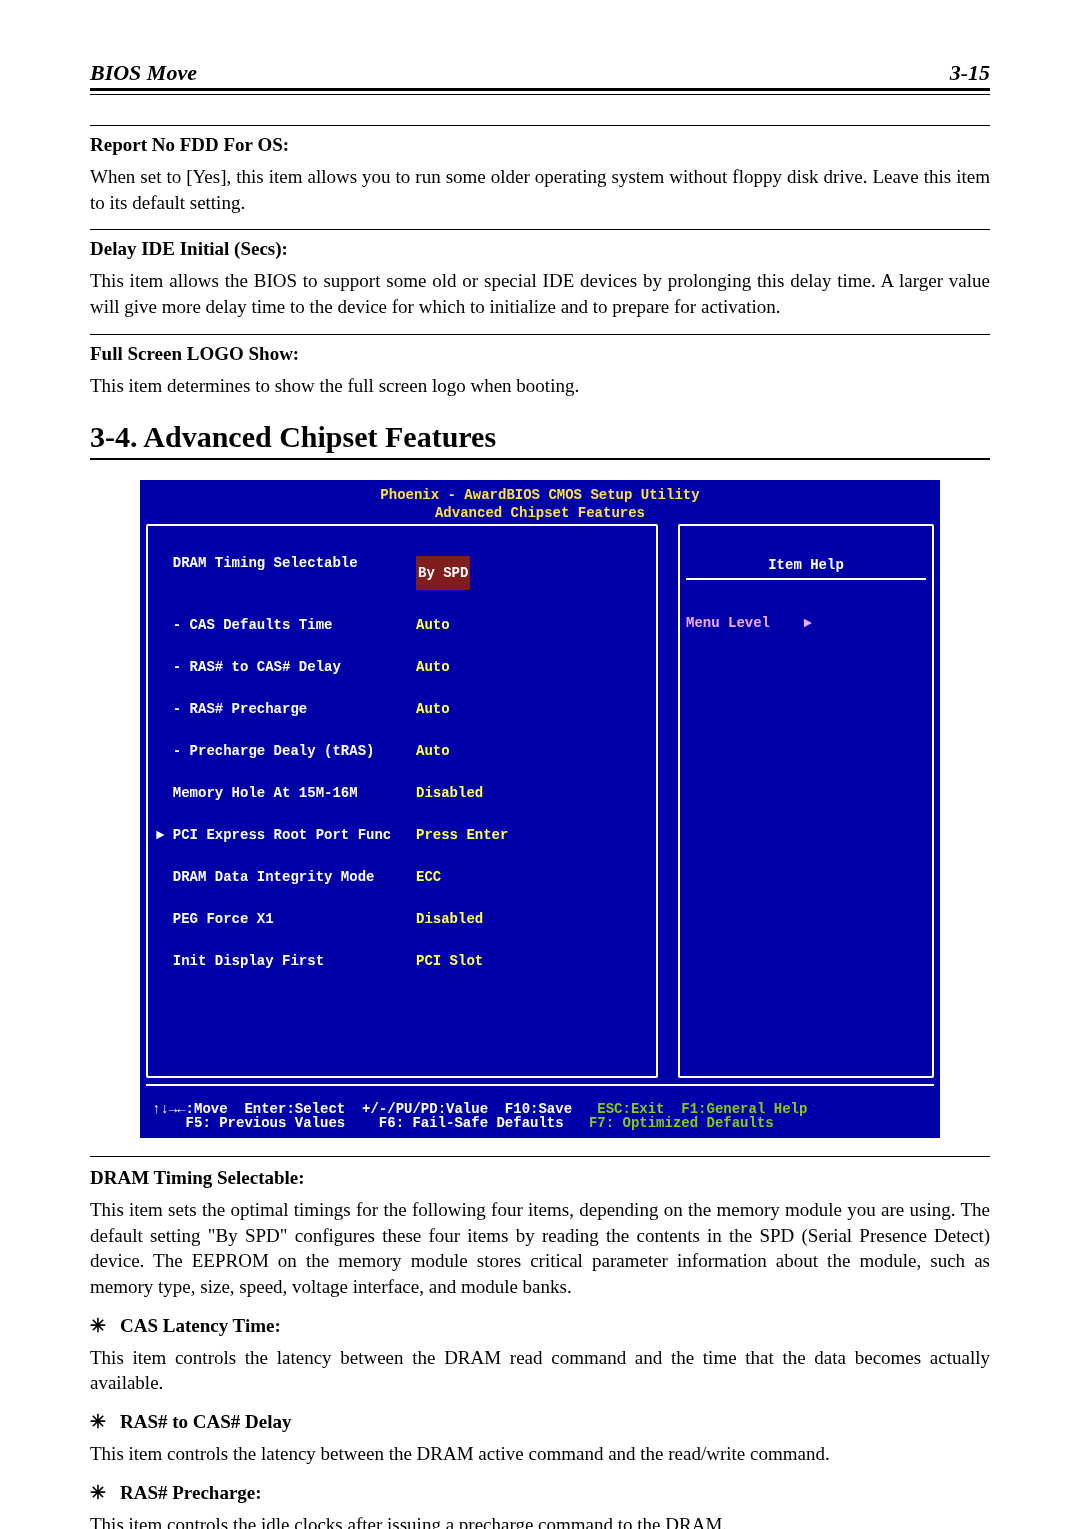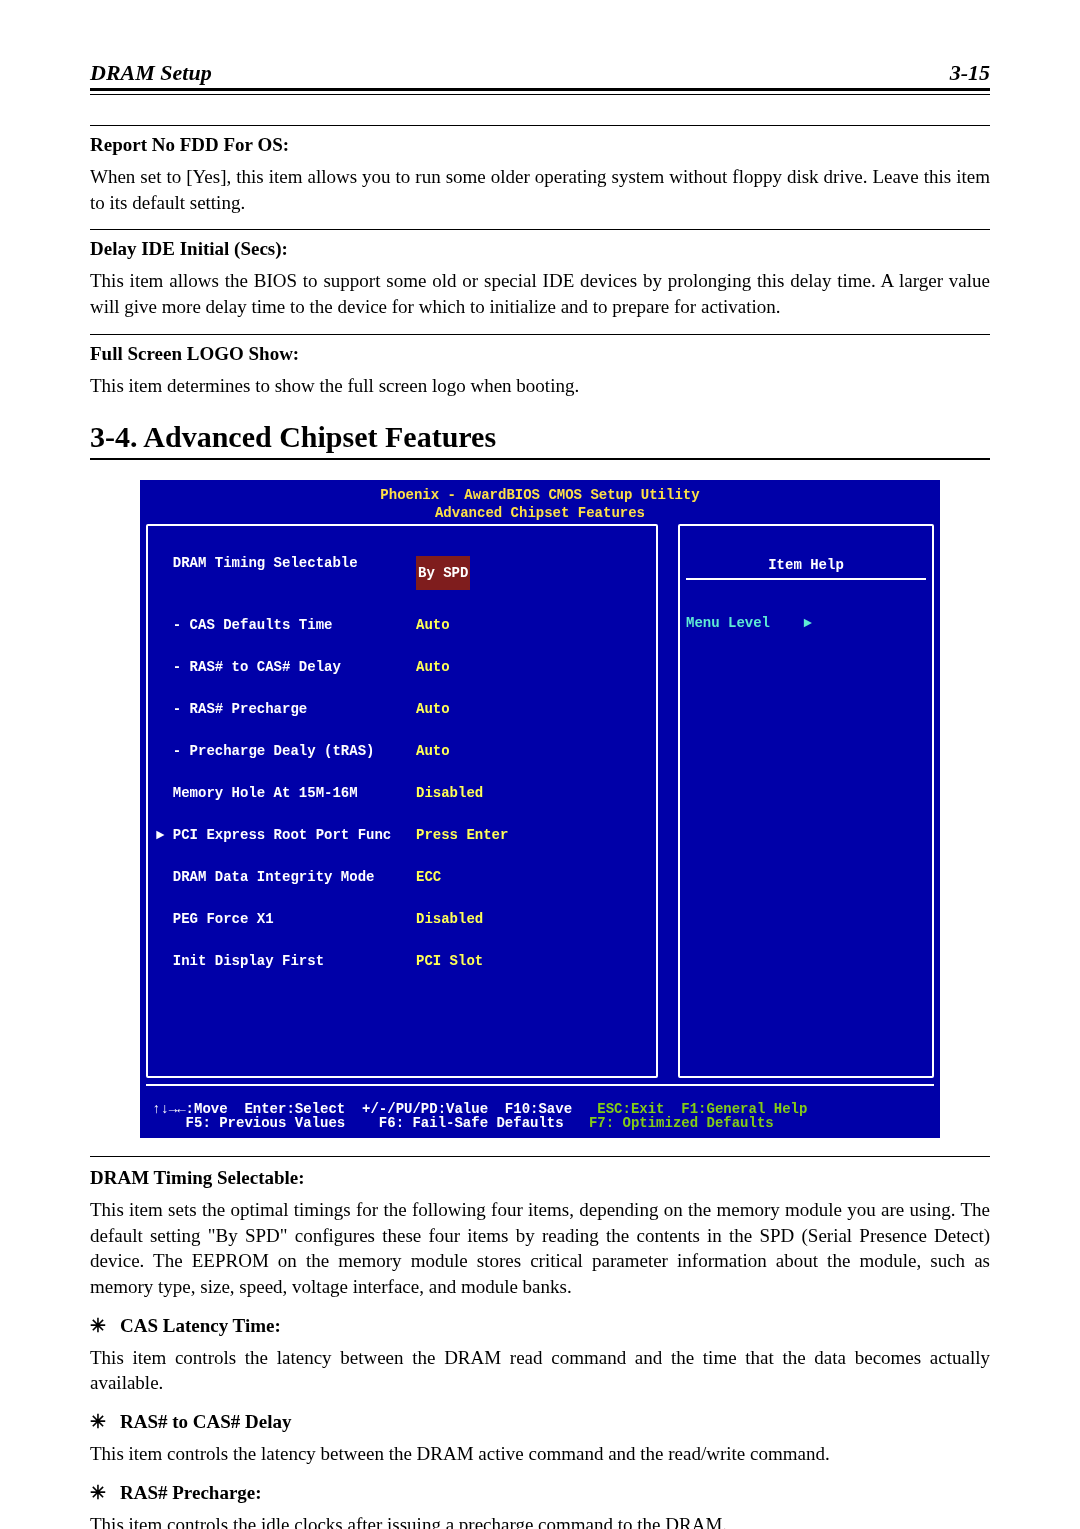--- a/index.html
+++ b/index.html
@@ -117,40 +117,40 @@
     text-align: center;
     border-bottom: 2px solid #fff;
     padding-bottom: 6px;
     margin-bottom: 8px;
   }
   .bios-right .ml {
     color: #5555ff;
   }
   .bios .yellow { color: #ffff55; }
   .bios .red { color: #fde047; }
-  .bios .blue { color: #5eead4; }
+  .bios .blue { color: #f0abfc; }
   .bios .highlight { background: #7f1d1d; color: #fff; padding: 10px 2px;}
   .bios .row { display: flex; }
   .bios .row .lbl { width: 260px; }
   .bios .row .val.yellow { color: #ffff55; }
   .bios-foot {
     border-top: 2px solid #fff;
     margin-top: 6px;
     padding: 2px 6px 2px 6px;
     white-space: pre;
     color: #fff;
   }
   .bios-foot .red { color: #84cc16;}
 </style>
 </head>
 <body>
 
 <div class="page">
   <div class="topline">
-    <span>DRAM Setup</span>
+    <span>BIOS Move</span>
     <span>3-15</span>
   </div>
   <div class="topline-inner"></div>
 
   <hr class="thin">
   <div class="subhead">Report No FDD For OS:</div>
   <p>When set to [Yes], this item allows you to run some older operating system without floppy disk drive. Leave this item to its default setting.</p>
 
   <hr class="thin">
   <div class="subhead">Delay IDE Initial (Secs):</div>

